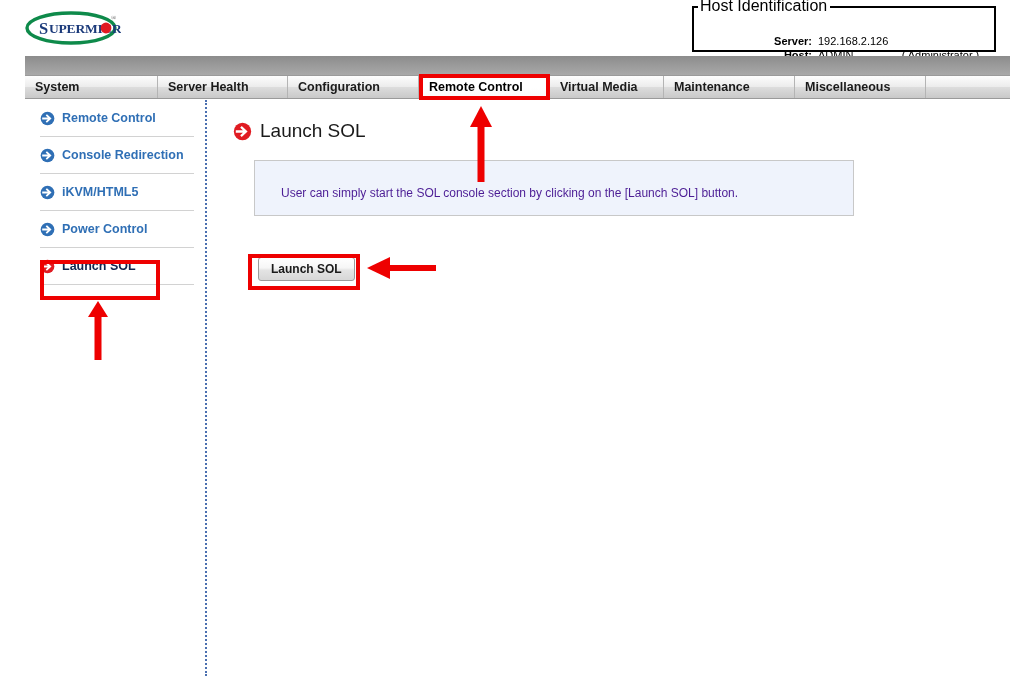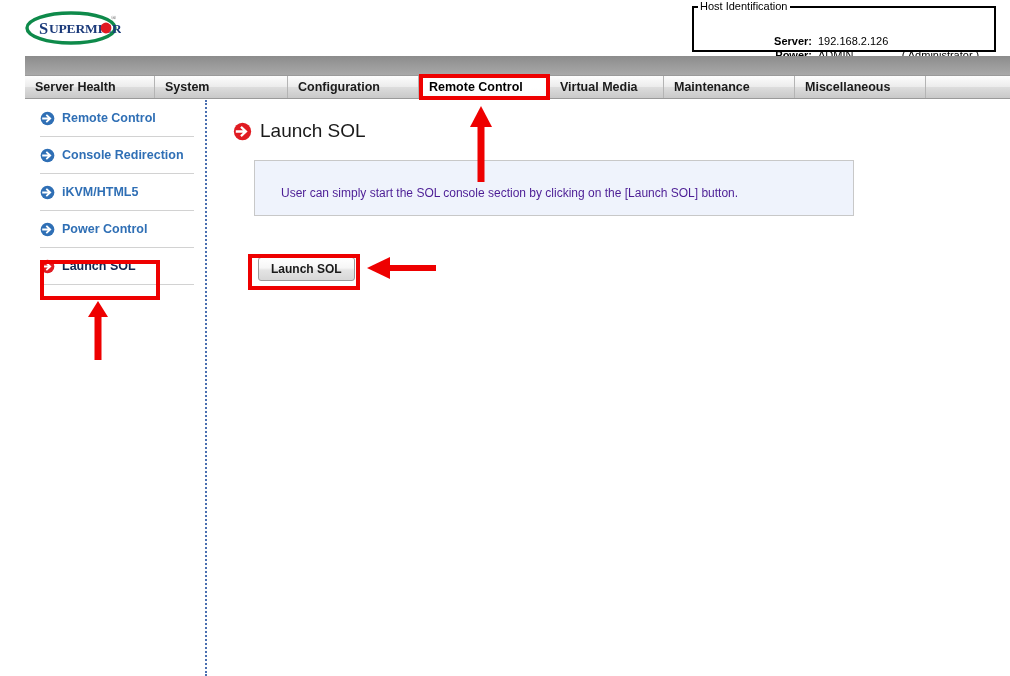--- a/index.html
+++ b/index.html
@@ -41,21 +41,21 @@
     height: 46px;
     border: 2px solid #000000;
     box-sizing: border-box;
   }
   #host-id-legend {
     position: absolute;
     left: 4px;
     top: -9px;
     background: #ffffff;
     padding: 0 3px 0 2px;
-    font-size: 11px;
+    font-size: 16px;
     line-height: 14px;
     color: #000000;
     white-space: nowrap;
   }
   #host-id-table {
     position: absolute;
     left: 0;
     top: 26px;
     width: 100%;
     border-collapse: collapse;
@@ -249,34 +249,34 @@
   <div id="host-id">
     <div id="host-id-legend">Host Identification</div>
     <table id="host-id-table">
       <tbody>
           <tr>
         <td class="hid-label">Server:</td>
         <td class="hid-value">192.168.2.126</td>
         <td></td>
       </tr>
       <tr>
-        <td class="hid-label">Power:</td>
+        <td class="hid-label">Host:</td>
         <td class="hid-value">ADMIN</td>
         <td class="hid-role">( Administrator )</td>
       </tr>
     </tbody>
       </table>
   </div>
 </div>
 
 <div id="gray-band"></div>
 
 <div id="menubar">
+  <div class="menu-item" style="width:133px;">System</div>
   <div class="menu-item" style="width:130px;">Server Health</div>
-  <div class="menu-item" style="width:133px;">System</div>
   <div class="menu-item" style="width:131px;">Configuration</div>
   <div class="menu-item active" style="width:131px;">Remote Control</div>
   <div class="menu-item" style="width:114px;text-align:center;">Virtual Media</div>
   <div class="menu-item" style="width:131px;">Maintenance</div>
   <div class="menu-item" style="width:131px;">Miscellaneous</div>
   <div class="menu-item" style="width:66px;margin-top:29px;">Help</div>
 </div>
 
 <div id="content">
 

